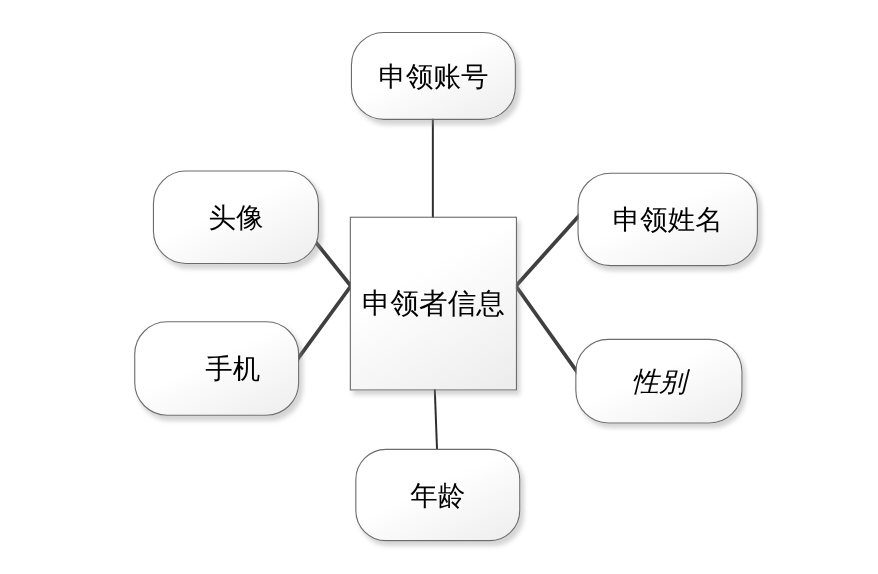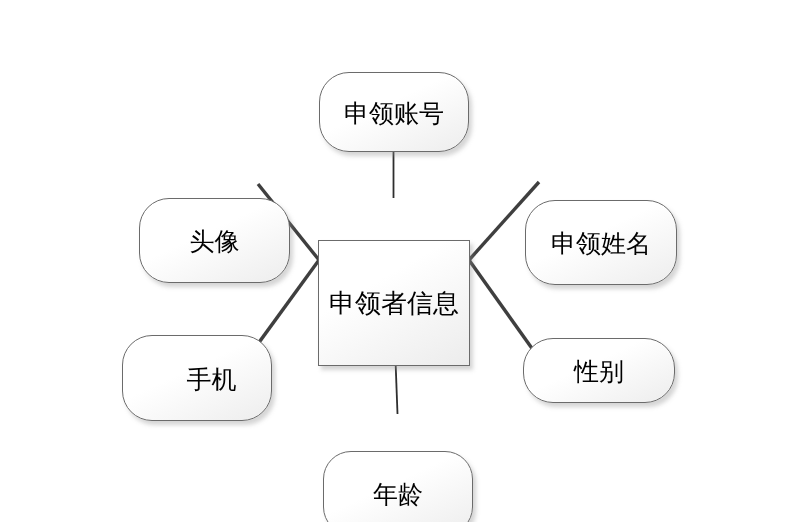--- a/index.html
+++ b/index.html
@@ -31,33 +31,32 @@
     align-items: center;
     justify-content: center;
     box-sizing: border-box;
     border: 1.4px solid #6b6b6b;
     border-radius: 30px;
     background: linear-gradient(155deg, #ffffff 42%, #ededed 100%);
     box-shadow: 3px 4px 4px rgba(145,145,145,0.38);
     font-size: 25px;
     line-height: 1;
     white-space: nowrap;
-    margin-top: 43px;
   }
   .node .label { transform: translateY(1px); }
   
   #node-account { left: 319px; top: 29px;  width: 150px; height: 80px; }
   #node-avatar  { left: 139px; top: 155px; width: 151px; height: 85px; }
   #node-phone   { left: 122px; top: 292px; width: 150px; height: 86px; padding-left: 29px; }
-  #node-name    { left: 525px; top: 157px; width: 152px; height: 85px; }
-  #node-gender  { left: 523px; top: 295px; width: 152px; height: 65px; }
+  #node-name    { left: 525px; top: 157px; width: 164px; height: 85px; }
+  #node-gender  { left: 523px; top: 308px; width: 152px; height: 77px; font-style: italic; }
   #node-age     { left: 323px; top: 408px; width: 150px; height: 84px; border-radius: 28px; }
   
   #entity-center {
-    left: 318px; top: 197px; width: 152px; height: 126px;
+    left: 318px; top: 197px; width: 152px; height: 158px;
     border-radius: 0;
     font-size: 26px;
     background: linear-gradient(150deg, #ffffff 35%, #ececec 100%);
   }
 </style>
 </head>
 <body>
 
 <div class="canvas">
 

